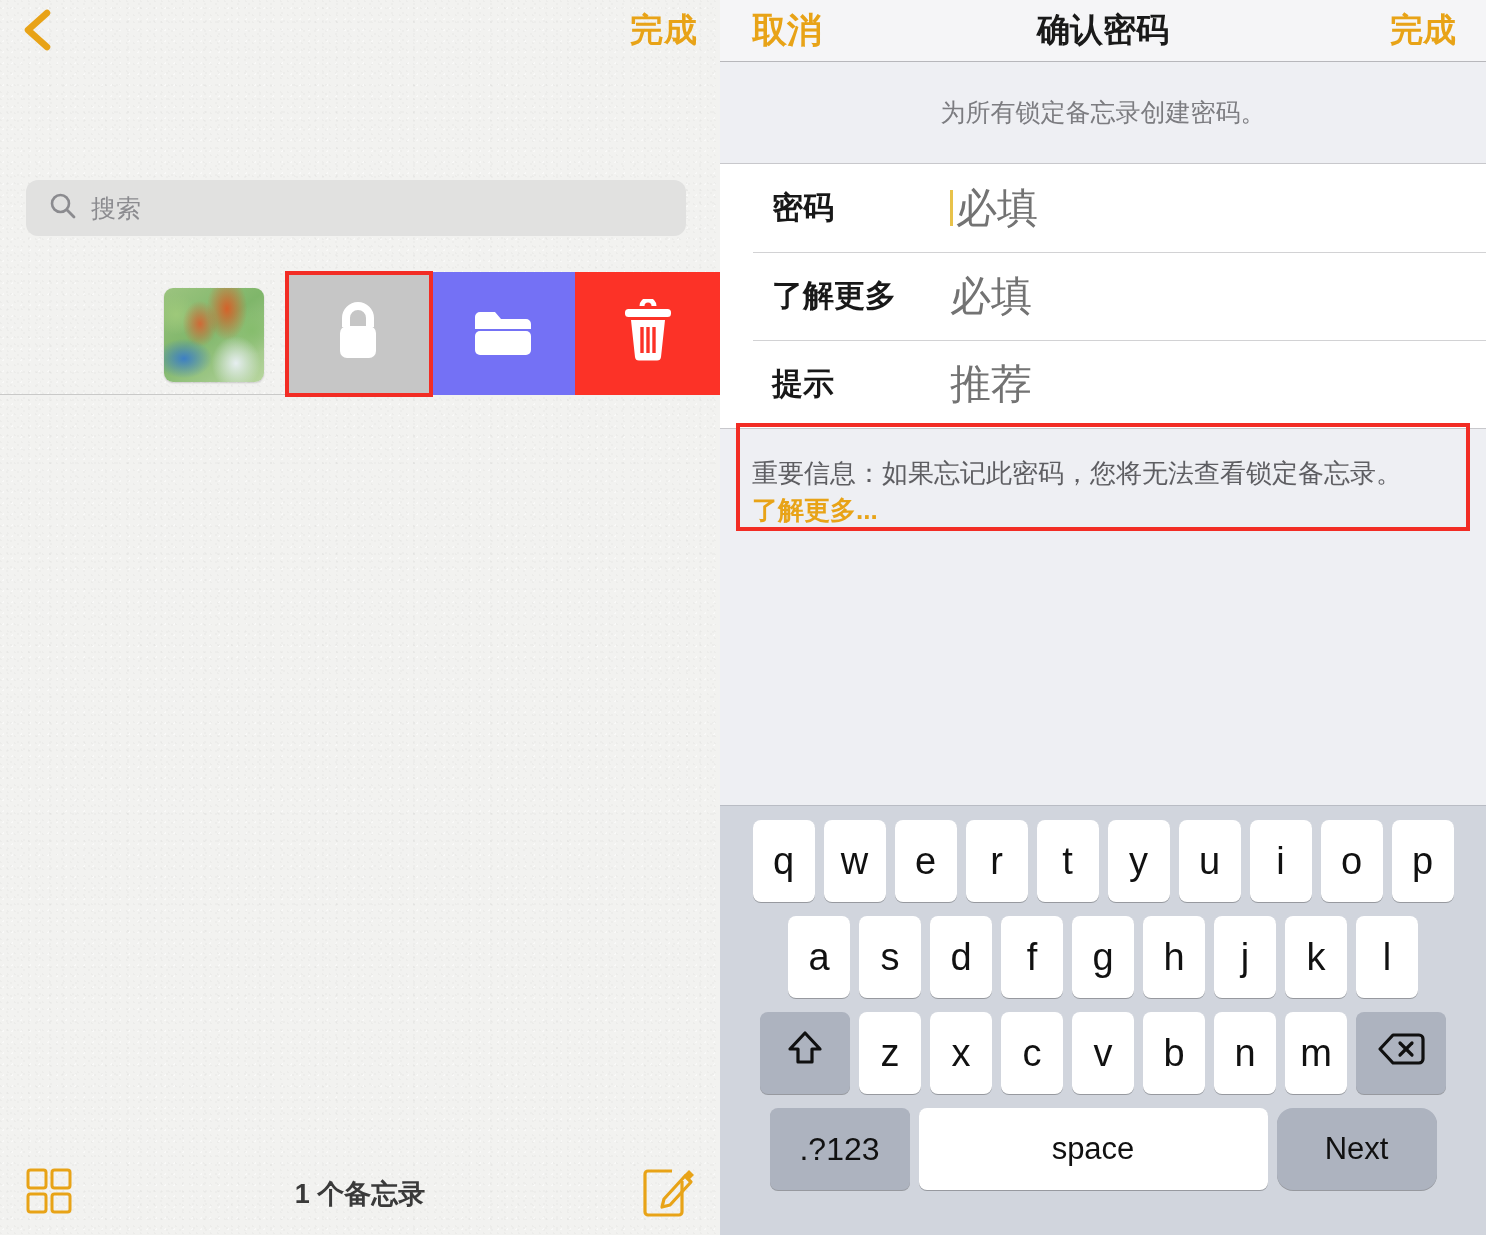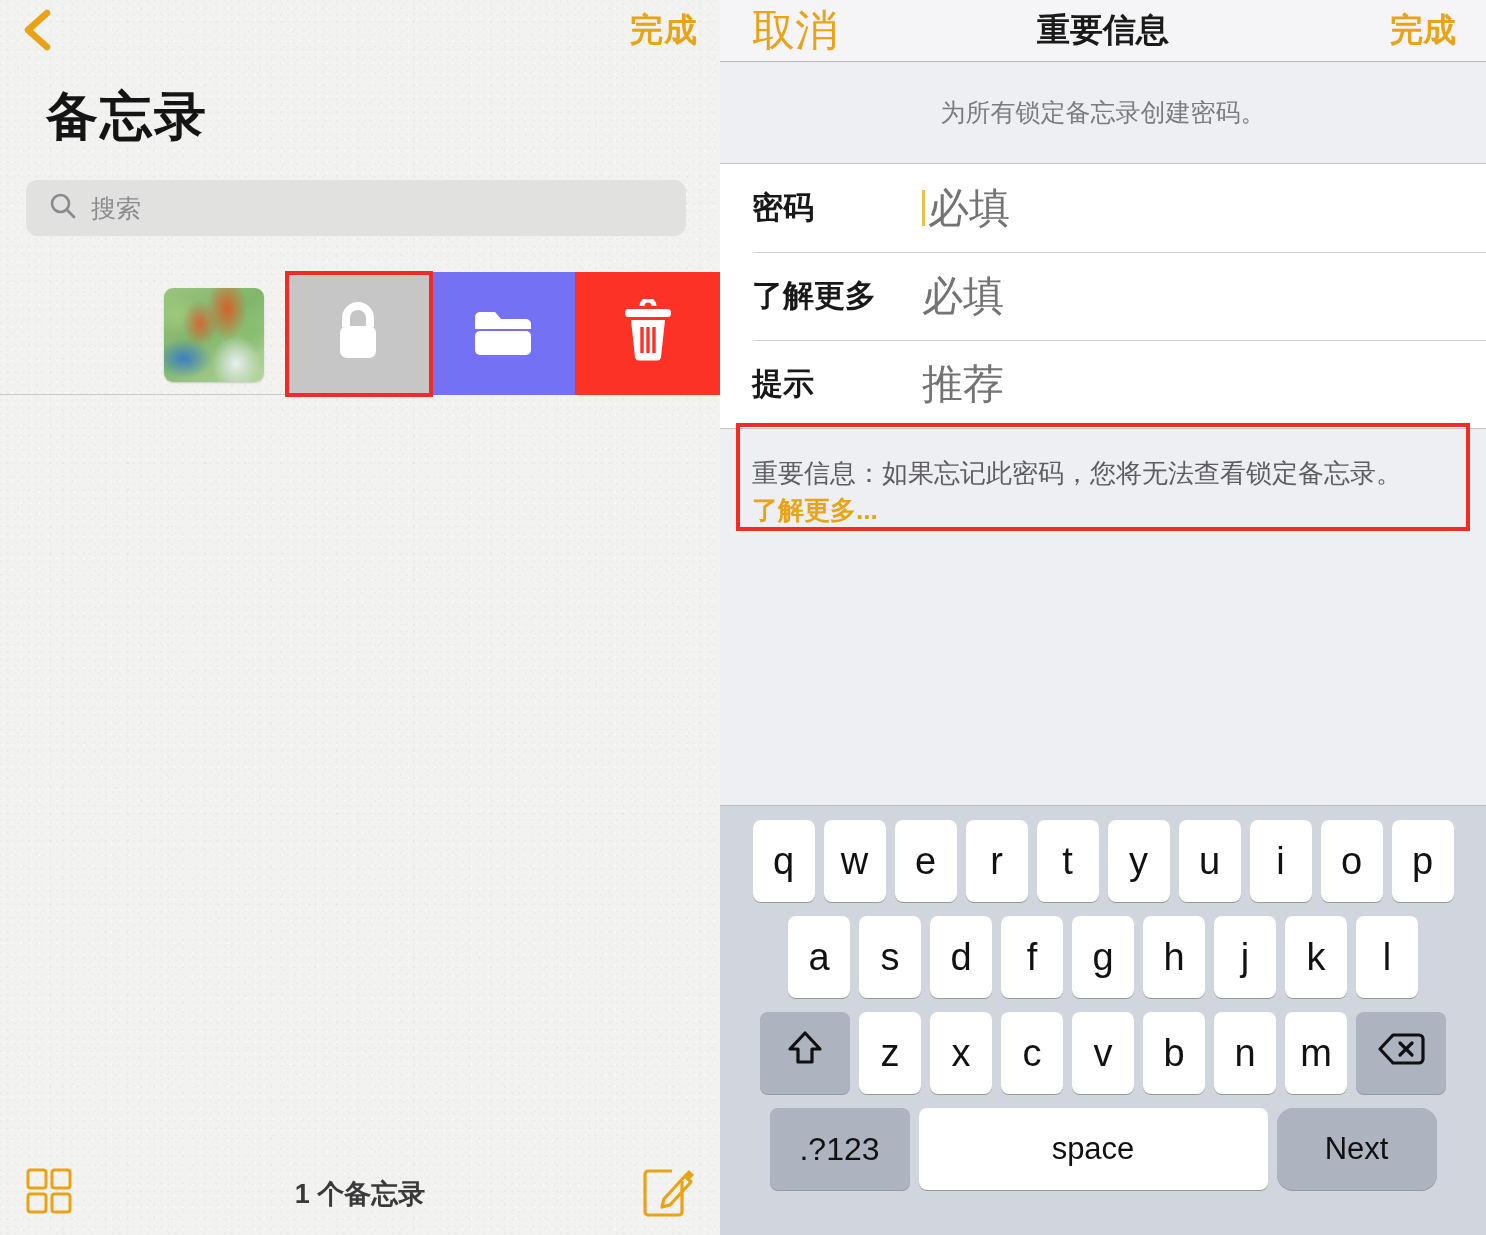--- a/index.html
+++ b/index.html
@@ -111,41 +111,42 @@
     background: #eeeff3;
     overflow: hidden;
   }
   .nav-bar {
     position: relative; width: 766px; height: 62px;
     background: #f5f5f7;
     border-bottom: 1px solid #b7b7bb;
     display: flex; align-items: center;
   }
   .nav-cancel {
-    position: absolute; left: 32px; font-size: 43px; color: #e8a317;
-    font-weight: 400; cursor: pointer;
+    position: absolute; left: 32px; font-size: 35px; color: #e8a317;
+    font-weight: 700; cursor: pointer;
   }
   .nav-title {
     width: 100%; text-align: center;
     font-size: 33px; font-weight: bold; color: #1a1a1a;
   }
   .nav-done {
     position: absolute; right: 30px; font-size: 33px; color: #e8a317;
     font-weight: bold; cursor: pointer;
   }
   .section-desc {
     height: 102px; display: flex; align-items: center; justify-content: center;
     font-size: 25px; color: #7c7c80;
     border-bottom: 1px solid #c8c8cc;
   }
   .field-group { background: #ffffff; }
   .field-row {
     position: relative; height: 88px; display: flex; align-items: center;
-    padding-left: 32px; background: #ffffff;
+    padding-left: 52px; background: #ffffff;
     cursor: text;
+    gap: 8px;
   }
   .field-row + .field-row::before {
     content: ""; position: absolute; left: 33px; right: 0; top: 0;
     height: 1px; background: #d2d2d4;
   }
   .field-label {
     font-size: 31px; color: #181818; font-weight: 600;
     width: 170px; flex: none;
   }
   .field-value-wrap { display: flex; align-items: center; }
@@ -214,21 +215,20 @@
     <div class="back-chevron">
       <span>
         <svg width="34" height="46" viewBox="0 0 34 46">
           <polyline points="27,6 8,23 27,40" fill="none" stroke="#e8a317" stroke-width="6.5" stroke-linecap="round" stroke-linejoin="round"></polyline>
         </svg>
       </span>
     </div>
 
     <div class="done-top">完成</div>
 
-    <div class="notes-title">备忘录</div>
 
     <div class="search-bar">
       <span class="mag">
         <svg width="30" height="30" viewBox="0 0 30 30">
           <circle cx="12.5" cy="12.5" r="8.5" fill="none" stroke="#8b8b8f" stroke-width="2.6"></circle>
           <line x1="18.8" y1="18.8" x2="26" y2="26" stroke="#8b8b8f" stroke-width="2.8" stroke-linecap="round"></line>
         </svg>
       </span>
       <span class="ph">搜索</span>
     </div>
@@ -294,21 +294,21 @@
           </svg>
         </span>
       </div>
     </div>
   </div>
 
   <div class="right-panel">
 
     <div class="nav-bar">
       <div class="nav-cancel">取消</div>
-      <div class="nav-title">重要信息</div>
+      <div class="nav-title">确认密码</div>
       <div class="nav-done">完成</div>
     </div>
 
     <div class="section-desc">为所有锁定备忘录创建密码。</div>
 
     <div class="field-group">
 
       <div class="field-row">
         <span class="field-label">密码</span>
         <span class="field-value-wrap">

